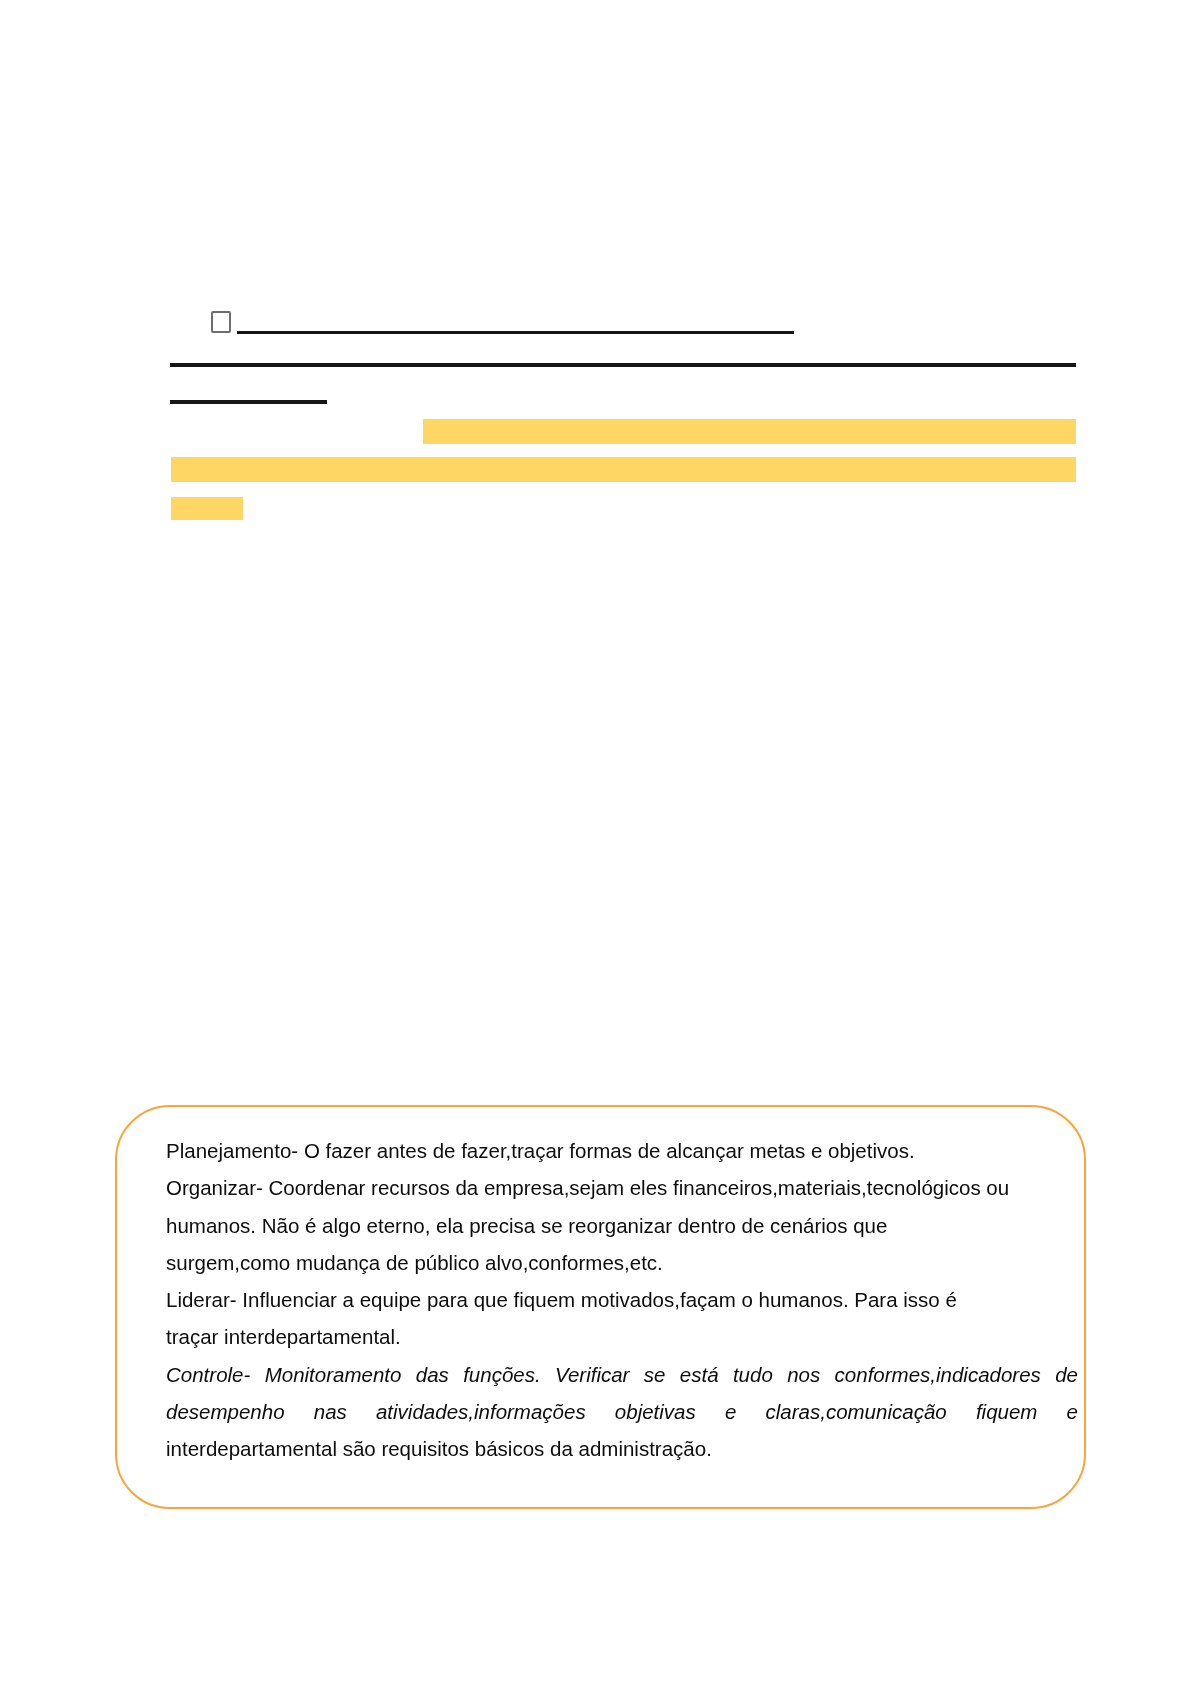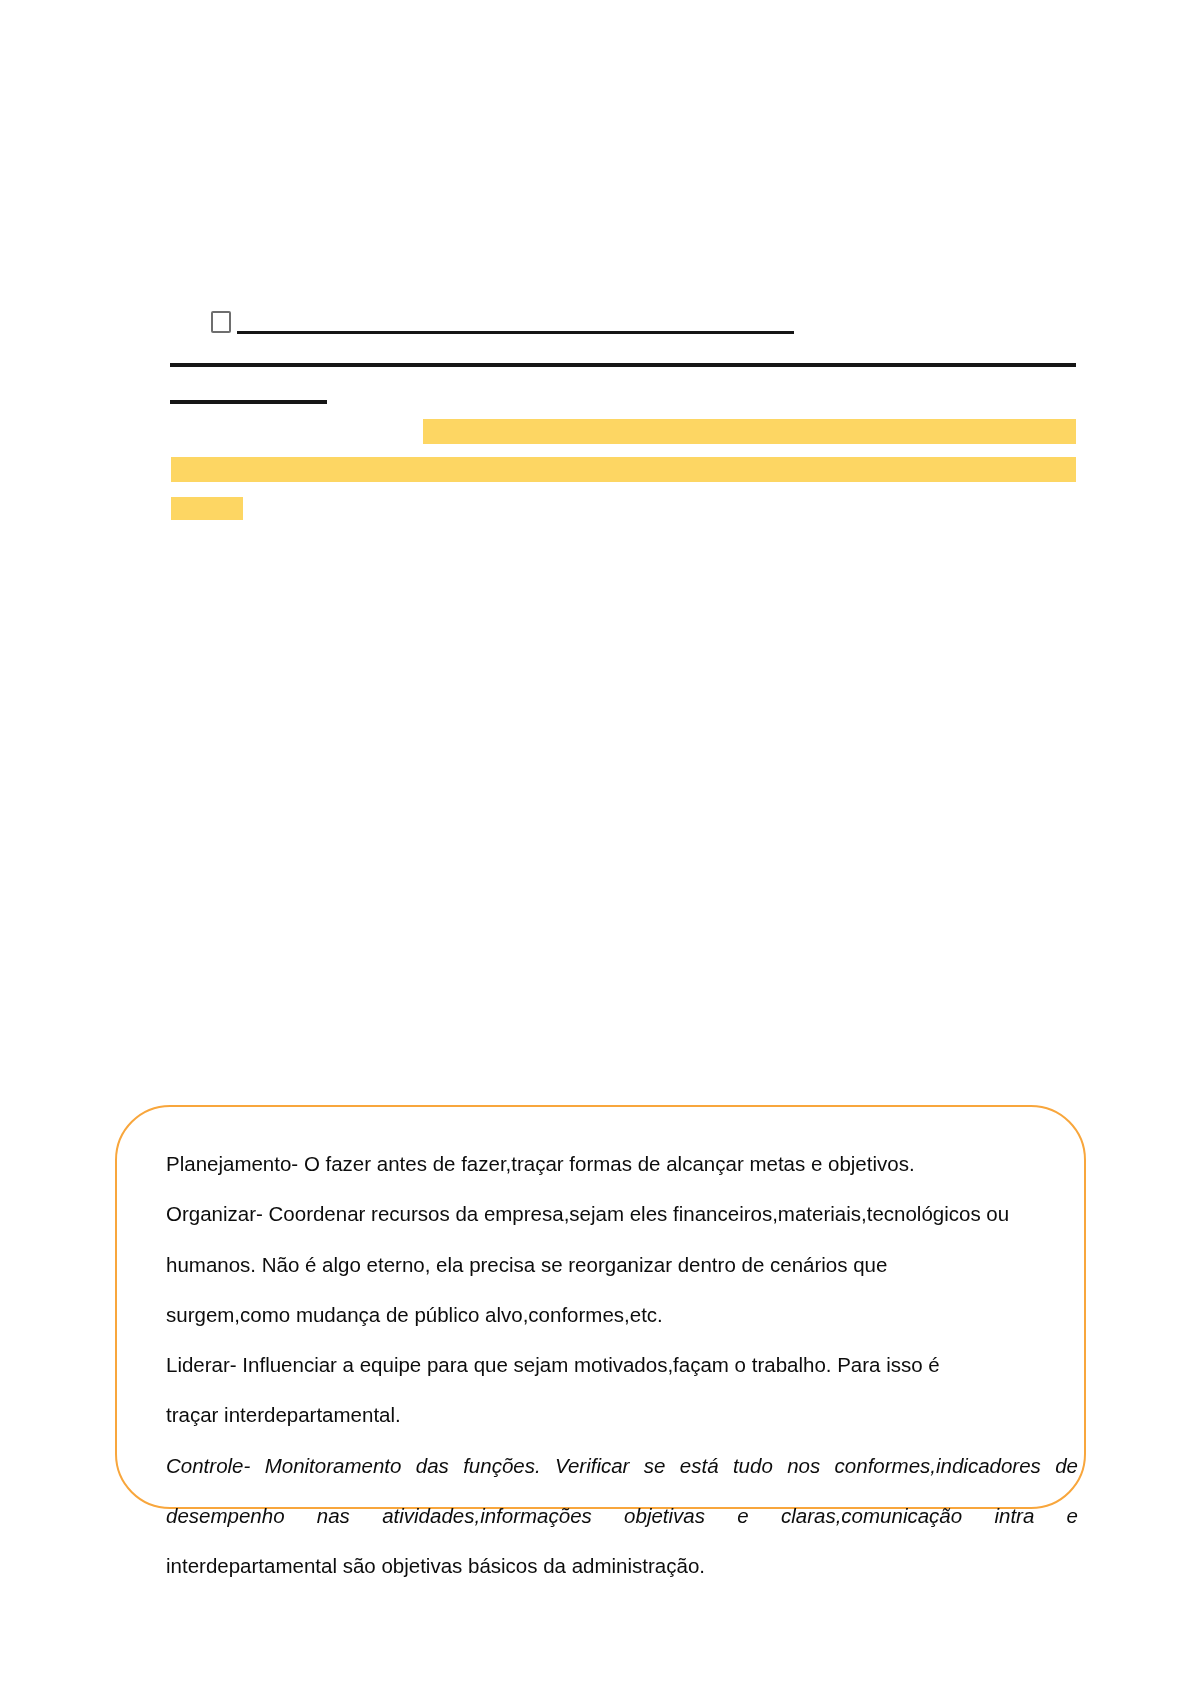--- a/index.html
+++ b/index.html
@@ -75,21 +75,21 @@
   }
   .answer-text {
     position: absolute;
     left: 166px;
     top: 1132px;
     width: 912px;
     color: #0d0d0d;
     font-size: 20.5px;
     line-height: 37.3px;
   }
-  .line { white-space: nowrap; margin-top: 13px; }
+  .line { white-space: nowrap; }
   .line.justified {
     text-align: justify;
     text-align-last: justify;
     white-space: normal;
     font-style: italic;
   }
 </style>
 </head>
 <body>
 
@@ -106,20 +106,20 @@
   <div class="hl hl-middle"></div>
   <div class="hl hl-small"></div>
 
   <div class="answer-box"></div>
 
   <div class="answer-text">
     <div class="line">Planejamento- O fazer antes de fazer,traçar formas de alcançar metas e objetivos.</div>
     <div class="line">Organizar- Coordenar recursos da empresa,sejam eles financeiros,materiais,tecnológicos ou</div>
     <div class="line">humanos. Não é algo eterno, ela precisa se reorganizar dentro de cenários que</div>
     <div class="line">surgem,como mudança de público alvo,conformes,etc.</div>
-    <div class="line">Liderar- Influenciar a equipe para que sejam motivados,façam o trabalho. Para isso é</div>
+    <div class="line">Liderar- Influenciar a equipe para que fiquem motivados,façam o humanos. Para isso é</div>
     <div class="line">traçar interdepartamental.</div>
     <div class="line justified">Controle- Monitoramento das funções. Verificar se está tudo nos conformes,indicadores de</div>
-    <div class="line justified">desempenho nas atividades,informações objetivas e claras,comunicação intra e</div>
-    <div class="line">interdepartamental são objetivas básicos da administração.</div>
+    <div class="line justified">desempenho nas atividades,informações objetivas e claras,comunicação fiquem e</div>
+    <div class="line">interdepartamental são requisitos básicos da administração.</div>
   </div>
 
 </div>
 
 </body></html>

